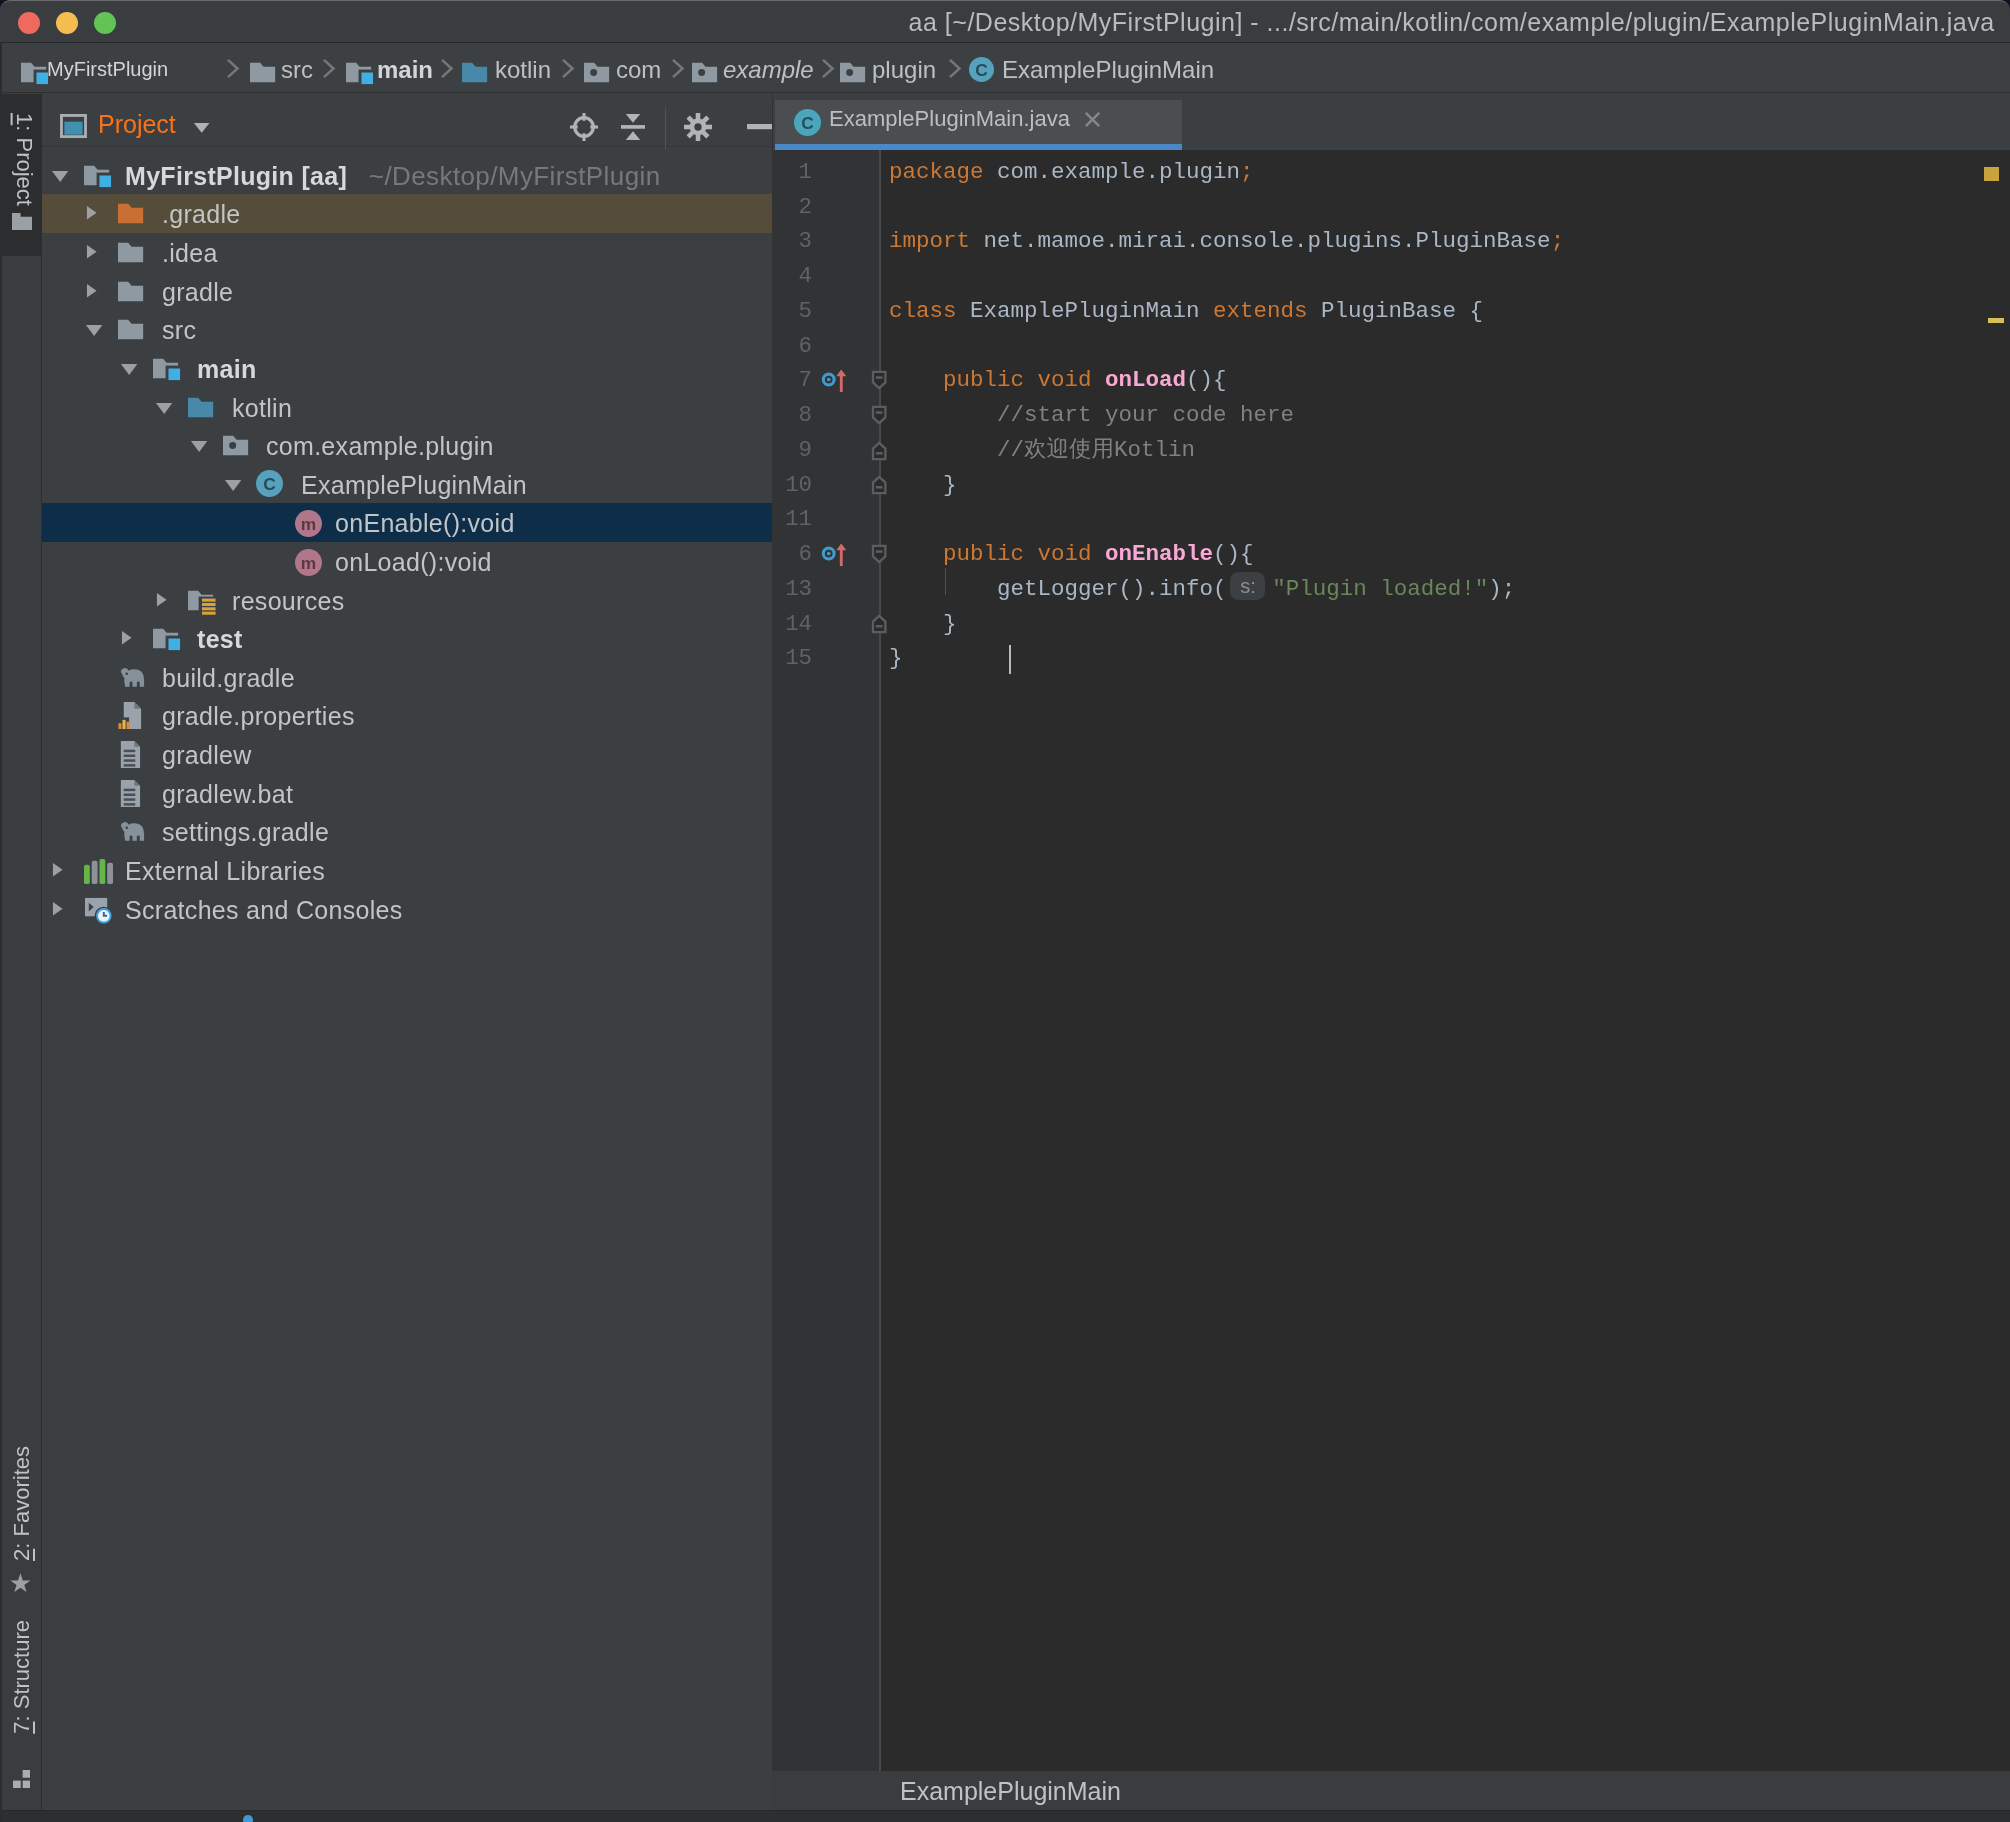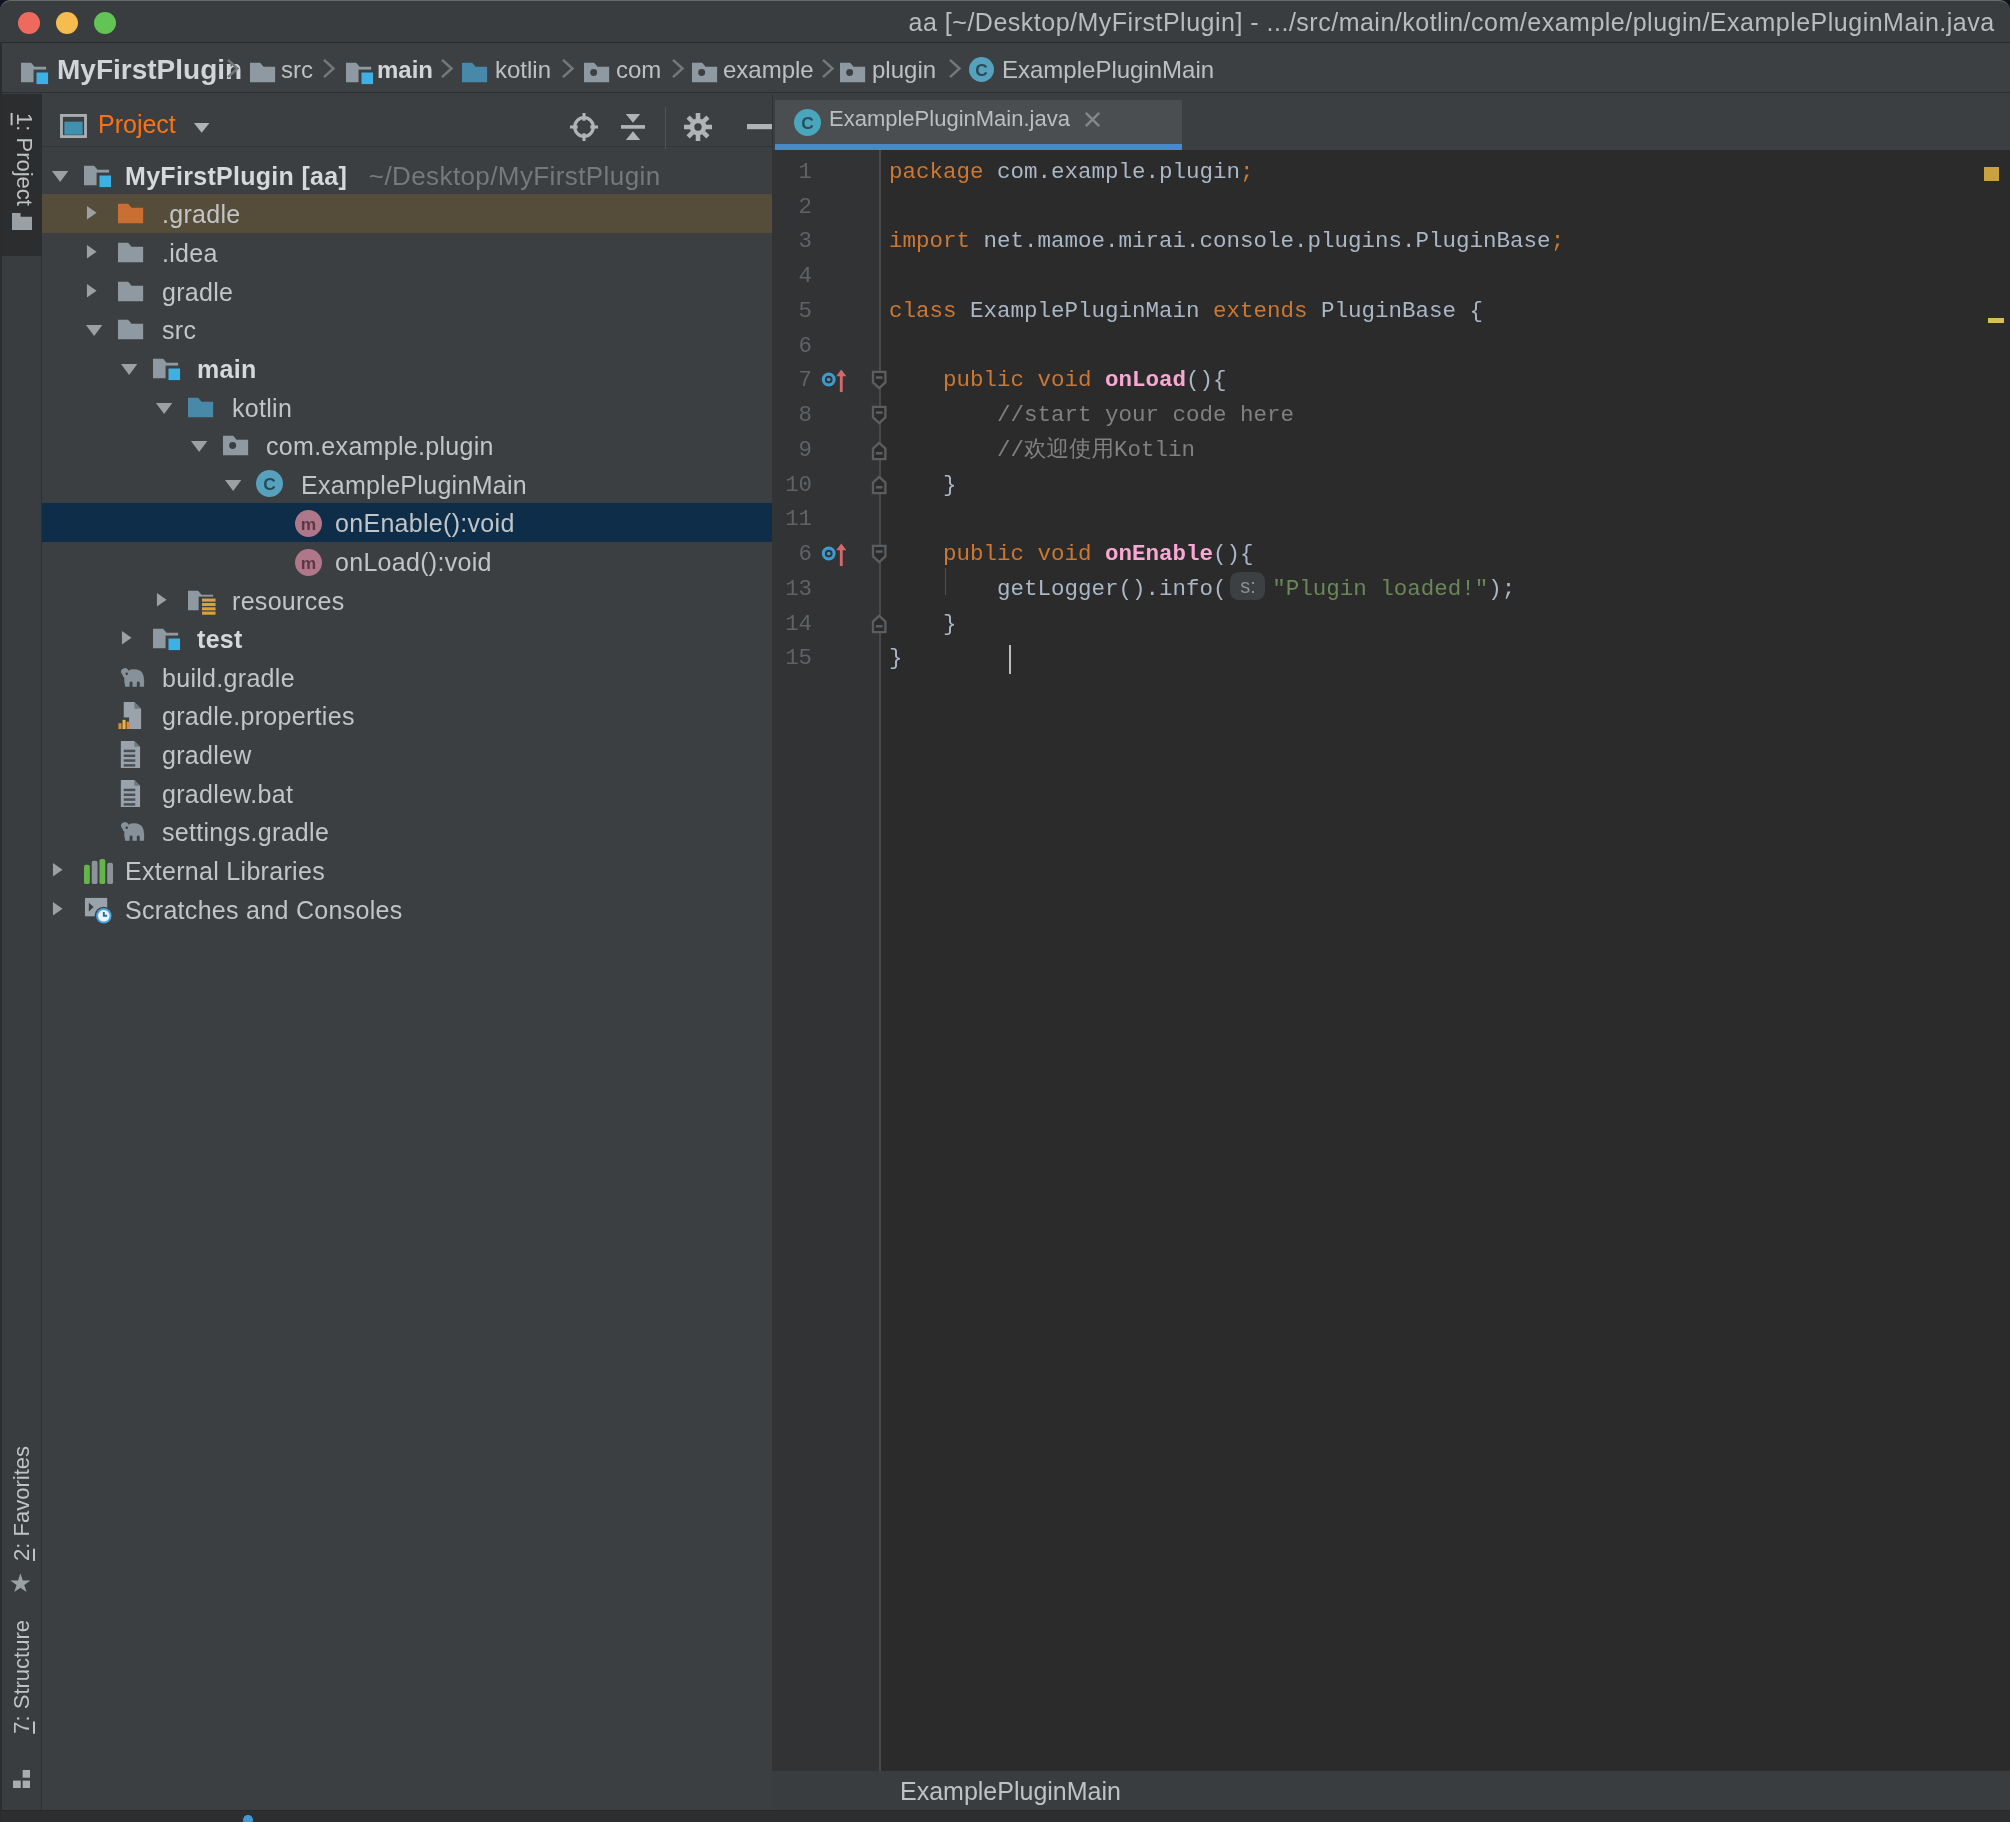--- a/index.html
+++ b/index.html
@@ -63,21 +63,21 @@
   </div>
 
   <div id="crumbbar" class="abs" style="padding-left:19.3px;">
     <div style="position:absolute;left:20px;top:15.4px;">
       <svg width="31" height="29" viewBox="0 0 32 30">
         <path d="M1,5 h10.5 l3.5,4 H27 v16 H1 z" fill="#8f99a1"></path>
         <rect x="14" y="12" width="16" height="16" fill="#3d4042"></rect>
         <rect x="17" y="15" width="12" height="12" fill="#3fb0e4"></rect>
       </svg>
     </div>
-    <div style="position:absolute;left:57px;top:0;height:51px;line-height:53px;font-size:28px;color:#bdc0c2;font-weight:bold;color:#d2d5d7;">MyFirstPlugin</div>
+    <div style="position:absolute;left:47px;top:0;height:51px;line-height:53px;font-size:20px;color:#bdc0c2;font-weight:normal;color:#d2d5d7;">MyFirstPlugin</div>
     <div style="position:absolute;left:226px;top:15.4px;">
       <svg width="13.5" height="21" viewBox="0 0 14 22">
         <path d="M2,2 L12,11 L2,20" fill="none" stroke="#74787a" stroke-width="2.6"></path>
       </svg>
     </div>
     <div style="position:absolute;left:249px;top:15.4px;">
       <svg width="31" height="29" viewBox="0 0 32 30">
         <path d="M1,5 h10.5 l3.5,4 H27 v16 H1 z" fill="#8f99a1"></path>
       </svg>
     </div>
@@ -122,21 +122,21 @@
       <svg width="13.5" height="21" viewBox="0 0 14 22">
         <path d="M2,2 L12,11 L2,20" fill="none" stroke="#74787a" stroke-width="2.6"></path>
       </svg>
     </div>
     <div style="position:absolute;left:691px;top:15.4px;">
       <svg width="31" height="29" viewBox="0 0 32 30">
         <path d="M1,5 h10.5 l3.5,4 H27 v16 H1 z" fill="#8f99a1"></path>
         <circle cx="11" cy="15" r="3.6" fill="#3d4042"></circle>
       </svg>
     </div>
-    <div style="position:absolute;left:723px;top:0;height:51px;line-height:53px;font-size:24px;color:#bdc0c2;">example</div>
+    <div style="position:absolute;left:723px;top:0;height:51px;line-height:53px;font-size:24px;color:#bdc0c2;font-style:italic;">example</div>
     <div style="position:absolute;left:821px;top:15.4px;">
       <svg width="13.5" height="21" viewBox="0 0 14 22">
         <path d="M2,2 L12,11 L2,20" fill="none" stroke="#74787a" stroke-width="2.6"></path>
       </svg>
     </div>
     <div style="position:absolute;left:839px;top:15.4px;">
       <svg width="31" height="29" viewBox="0 0 32 30">
         <path d="M1,5 h10.5 l3.5,4 H27 v16 H1 z" fill="#8f99a1"></path>
         <circle cx="11" cy="15" r="3.6" fill="#3d4042"></circle>
       </svg>

